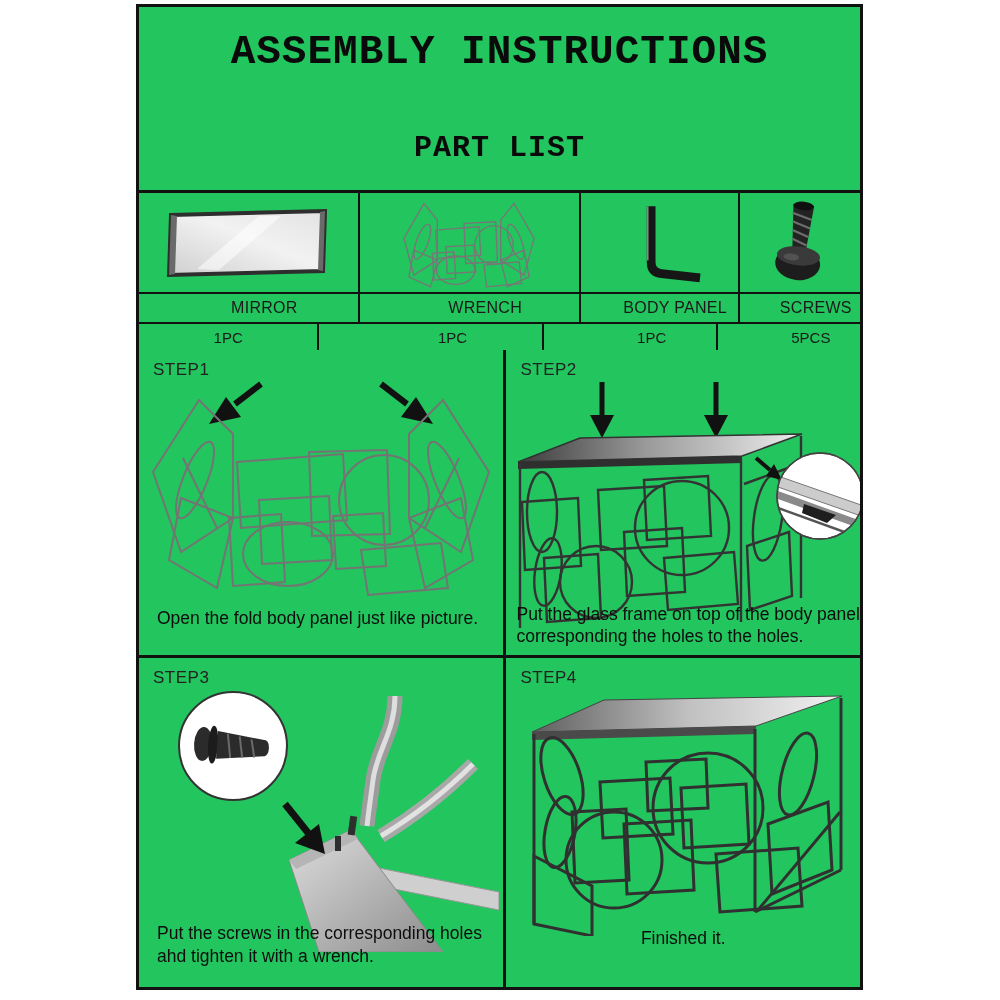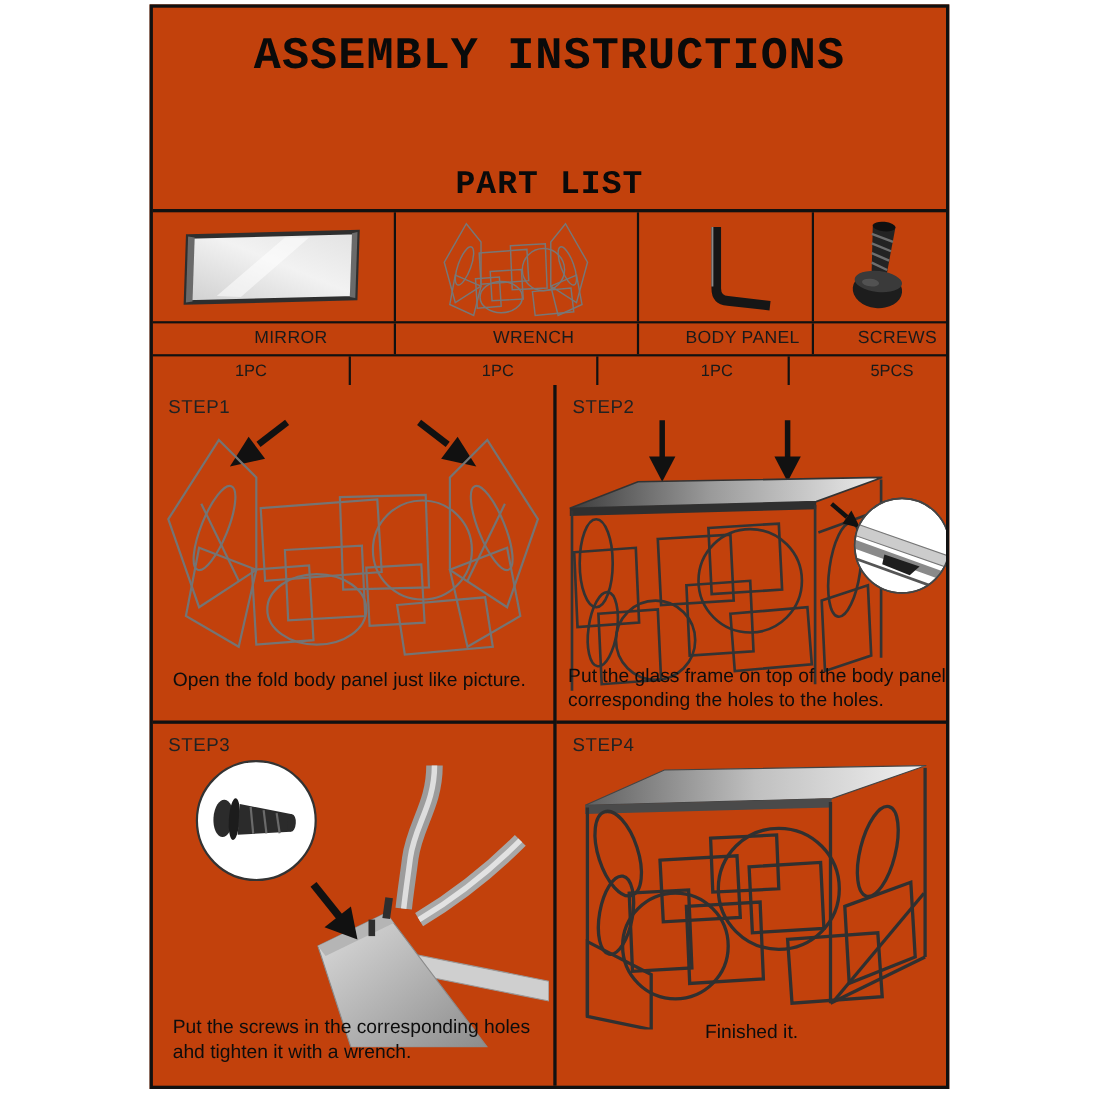--- a/index.html
+++ b/index.html
@@ -3,35 +3,35 @@
 <meta charset="utf-8">
 <style>
   * { margin:0; padding:0; box-sizing:border-box; }
   html,body { background:#fff; }
   .sheet {
     position:relative; width:1000px; height:1000px; background:#fff;
     font-family:"Liberation Sans", sans-serif; color:#111;
   }
   .doc {
     position:absolute; left:136px; top:4px; width:727px; height:986px;
-    border:3px solid #111; background:#c2410c;
+    border:3px solid #111; background:#22c55e;
     display:flex; flex-direction:column;
   }
   
   .title-block {
     height:186px; border-bottom:3px solid #111;
     display:flex; flex-direction:column; align-items:center;
   }
   .main-title {
     margin-top:22px;
     font-family:"Liberation Mono", monospace; font-weight:bold;
     font-size:41px; letter-spacing:1px; white-space:nowrap; color:#0a0a0a;
   }
   .sub-title {
-    margin-top:76px;
+    margin-top:56px;
     font-family:"Liberation Mono", monospace; font-weight:bold;
     font-size:30px; letter-spacing:1px; color:#0a0a0a;
   }
   
   .parts-table { height:157px; display:flex; flex-direction:column; }
   .parts-row { display:grid; grid-template-columns:222fr 222fr 160fr 121fr; }
   .parts-row.images { height:99px; }
   .parts-row.names  { height:30px; border-top:2px solid #111; }
   .parts-row.qtys   { height:28px; border-top:2px solid #111;gap:44px; }
   .pcell {

